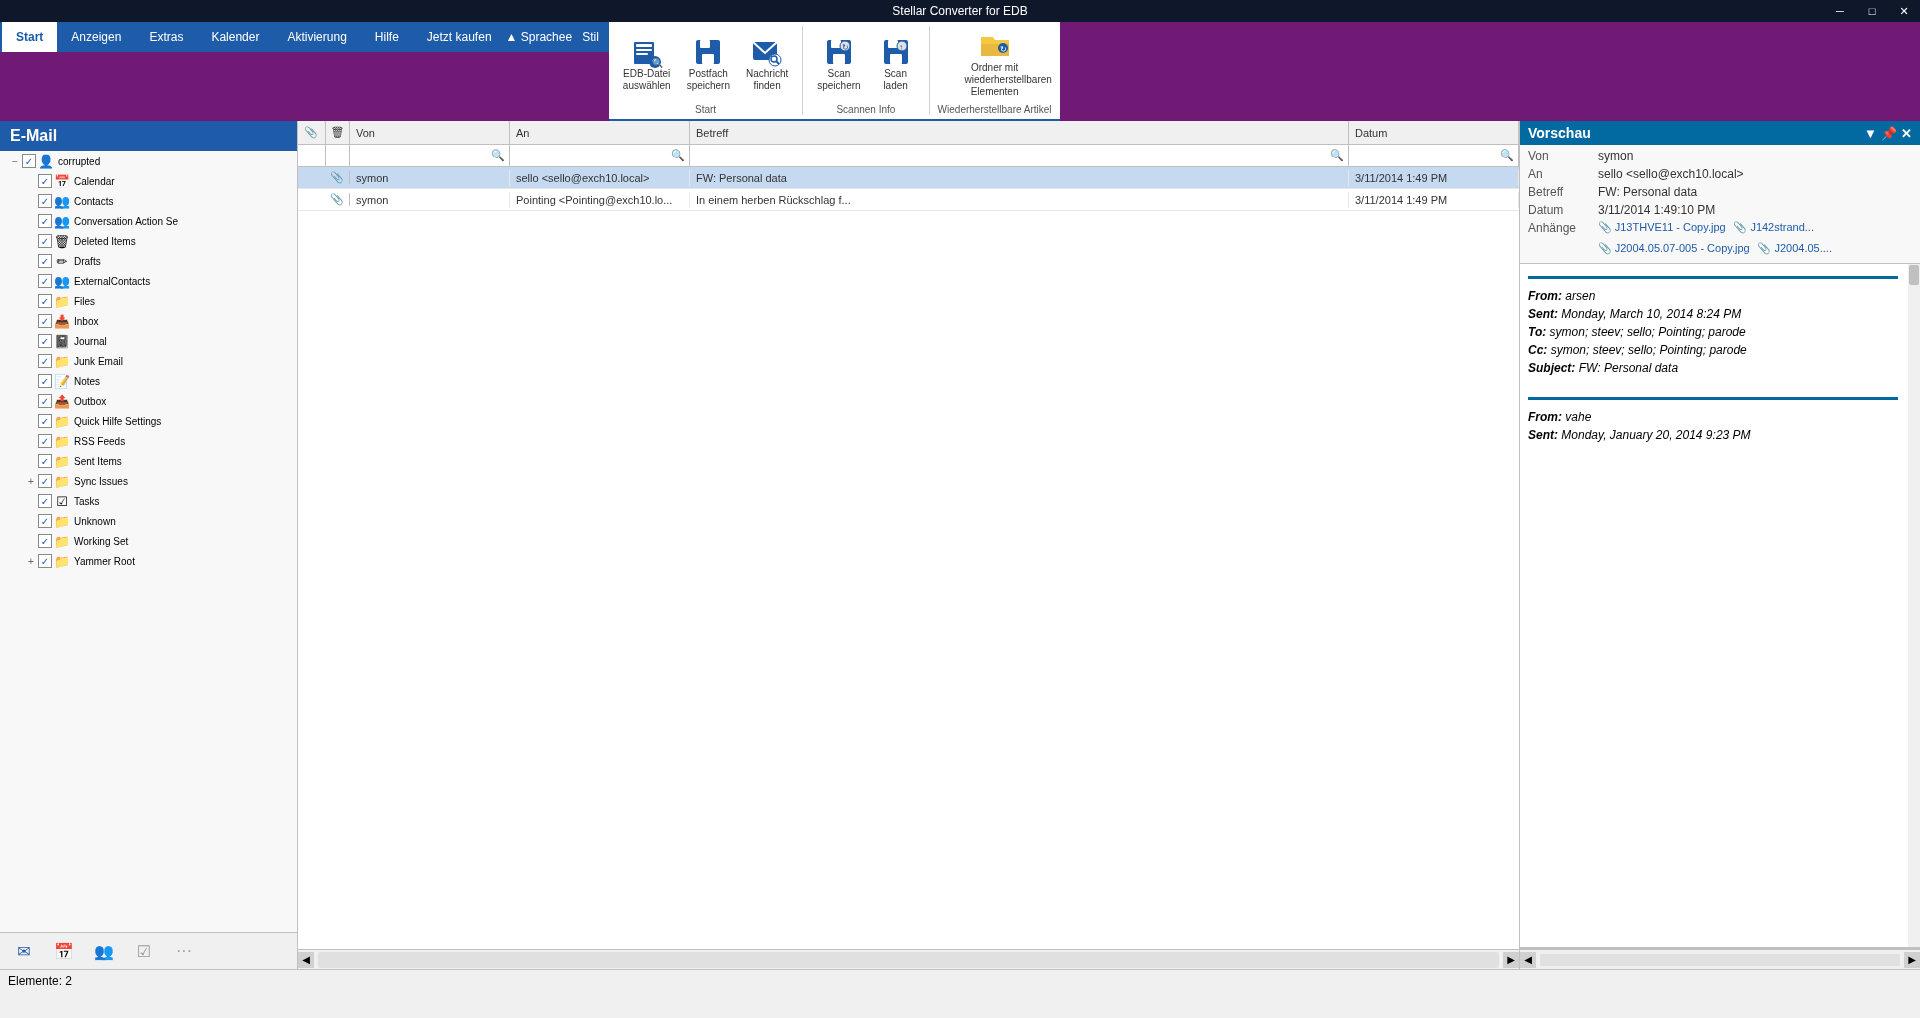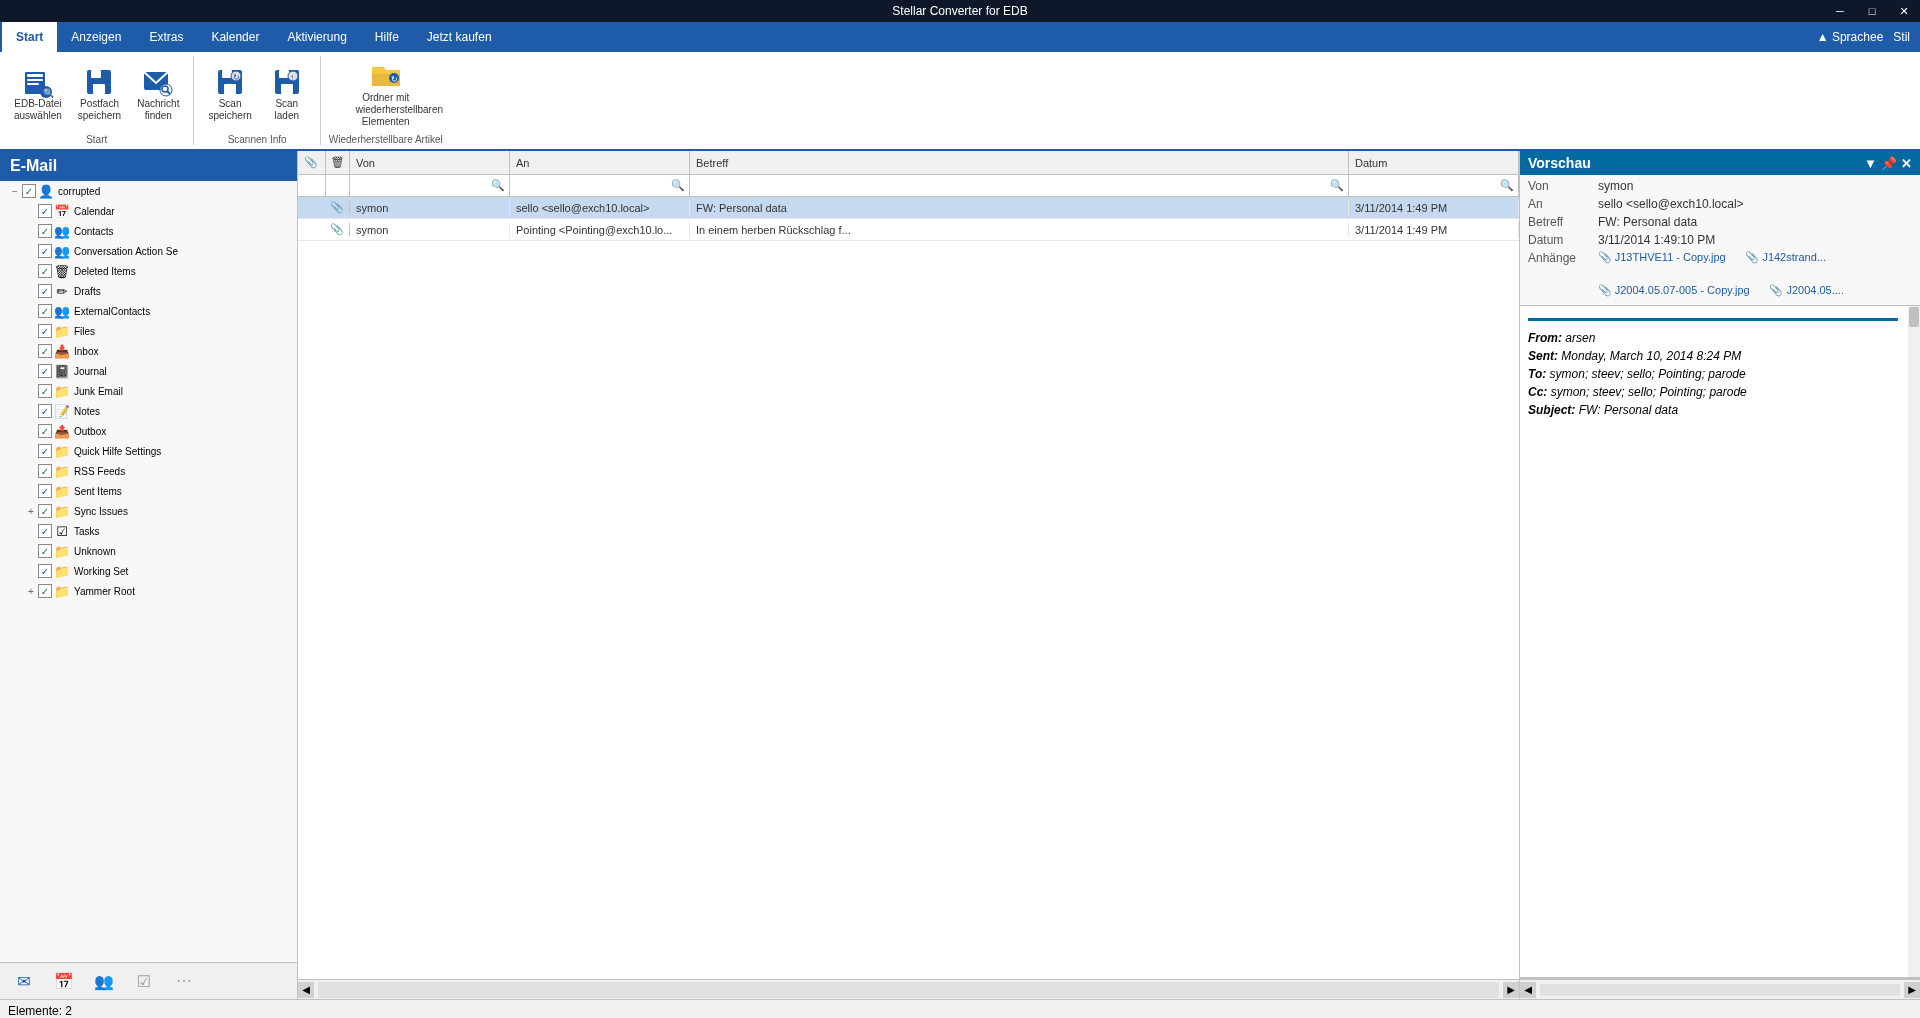--- a/index.html
+++ b/index.html
@@ -32,21 +32,20 @@
       font-size: 11px;
       display: flex;
       align-items: center;
       justify-content: center;
     }
 
     
     .ribbon {
       background: #701a75;
       display: flex;
-      flex-direction: column;
     }
     .ribbon-tabs {
       display: flex;
       align-items: center;
       height: 30px;
       background: #1e5ba8;
       padding-left: 2px;
     }
     .ribbon-tab {
       padding: 4px 14px;
@@ -350,21 +349,21 @@
       color: #555;
       font-weight: 500;
       flex-shrink: 0;
     }
     .meta-value {
       color: #333;
       flex: 1;
     }
     .attachment-row {
       display: flex;
-      gap: 20px;
+      gap: 8px;
       flex-wrap: wrap;
     }
     .attachment-item {
       display: flex;
       align-items: center;
       gap: 2px;
       font-size: 11px;
       color: #1e5ba8;
     }
 
@@ -848,20 +847,24 @@
 
     <div class="preview-body">
       <div class="preview-body-inner">
         <div class="email-body-section">
           <p><strong>From:</strong> arsen</p>
           <p><strong>Sent:</strong> Monday, March 10, 2014 8:24 PM</p>
           <p><strong>To:</strong> symon; steev; sello; Pointing; parode</p>
           <p><strong>Cc:</strong> symon; steev; sello; Pointing; parode</p>
           <p><strong>Subject:</strong> FW: Personal data</p>
         </div>
+        <div class="email-body-section" style="margin-top: 20px;">
+          <p><strong>From:</strong> vahe</p>
+          <p><strong>Sent:</strong> Monday, January 20, 2014 9:23 PM</p>
+        </div>
       </div>
       <div class="preview-scroll-track">
         <div class="preview-scroll-thumb"></div>
       </div>
     </div>
 
     <div class="preview-bottom">
       <div class="scroll-arrow">◀</div>
       <div class="preview-bottom-scrollbar"></div>
       <div class="scroll-arrow">▶</div>

